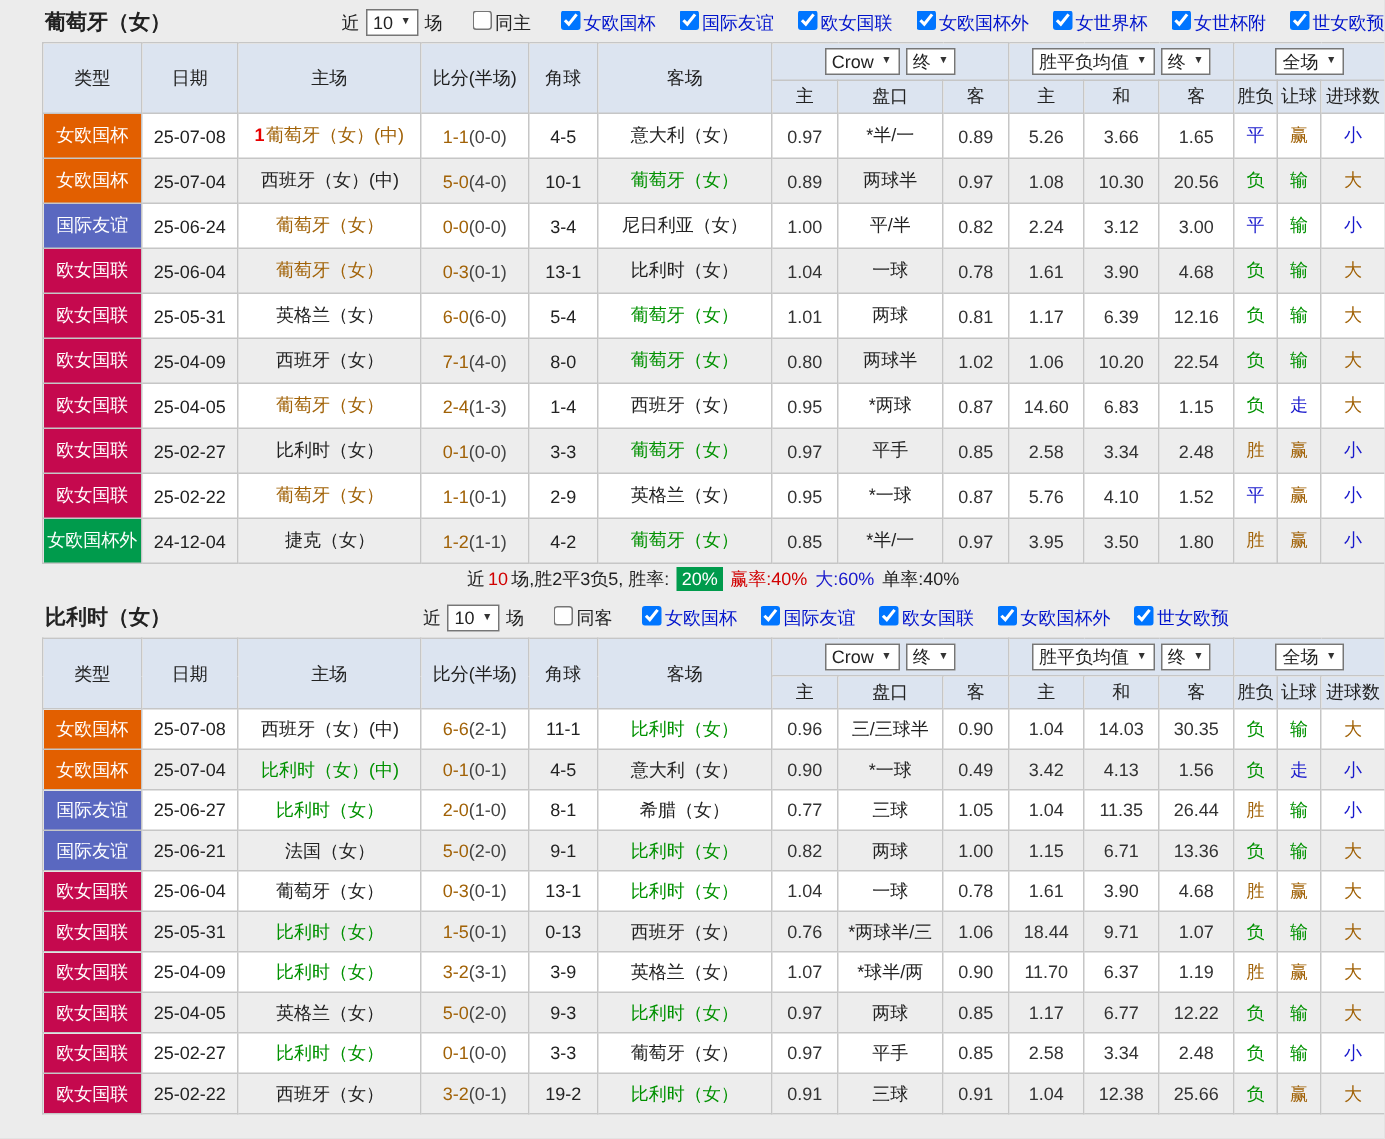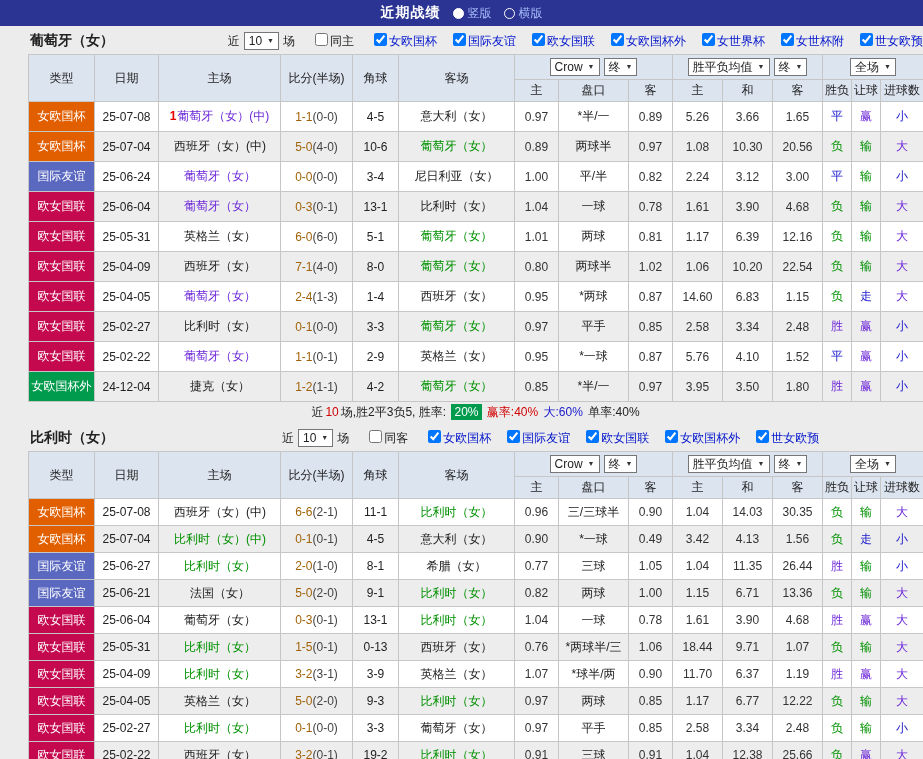--- a/index.html
+++ b/index.html
@@ -34,42 +34,31 @@
   .h1 th{height:25px}
   .h2 th{height:22px}
   .hdr-sels{display:flex;justify-content:center;align-items:center;gap:4px}
   .match-table tbody td{height:30px;background:#fff}
   .match-table.tight tbody td{height:27px}
   .match-table tbody tr:nth-child(even) td{background:#ededed}
   .type-cell{color:#fff;font-size:12px}
   .ft{color:#a16207}
   .ht{color:#444}
   .marker{font-style:normal;color:#e80000;font-weight:bold;margin-right:1px}
-  .red{color:#6d28d9}.green{color:#009100}.blue{color:#1717cc}.black{color:#222}
+  .red{color:#a16207}.green{color:#009100}.blue{color:#1717cc}.black{color:#222}
   .num-cell{color:#333}
   .line-cell{color:#222}
   .summary{width:895px;margin-left:28px;height:21px;line-height:21px;text-align:center;font-size:12px}
   .summary span{margin:0 1px}
 </style>
 </head>
 <body>
 
 <div class="page">
 
-  <div class="topbar">
-    <span class="tb-title">近期战绩</span>
-    <span class="radio-item">
-      <span class="rdot checked"></span>
-      <span class="rlabel">竖版</span>
-    </span>
-    <span class="radio-item">
-      <span class="rdot"></span>
-      <span class="rlabel">横版</span>
-    </span>
-  </div>
 
   <div id="sections-root">
   <div class="section">
     <div class="section-head">
       <span class="team-title">葡萄牙（女）</span>
       <span class="filters">
         <span class="flabel">近</span>
         <span class="sel">
               <span>10</span>
               <span class="arr">▼</span>
@@ -205,21 +194,21 @@
     <td class="res-cell blue">平</td>
     <td class="res-cell red">赢</td>
     <td class="res-cell blue">小</td>
   </tr>
 
   <tr class="match-row">
     <td class="type-cell" style="background: rgb(226, 95, 0);"><span>女欧国杯</span></td>
     <td class="date-cell">25-07-04</td>
     <td class="team-cell"><i class="marker"></i><span class="tname black">西班牙（女）(中)</span></td>
     <td class="score-cell"><span class="ft">5-0</span><span class="ht">(4-0)</span></td>
-    <td class="corner-cell">10-6</td>
+    <td class="corner-cell">10-1</td>
     <td class="team-cell"><span class="tname green">葡萄牙（女）</span></td>
     <td class="num-cell">0.89</td>
     <td class="line-cell">两球半</td>
     <td class="num-cell">0.97</td>
     <td class="num-cell">1.08</td>
     <td class="num-cell">10.30</td>
     <td class="num-cell">20.56</td>
     <td class="res-cell green">负</td>
     <td class="res-cell green">输</td>
     <td class="res-cell red">大</td>
@@ -259,21 +248,21 @@
     <td class="res-cell green">负</td>
     <td class="res-cell green">输</td>
     <td class="res-cell red">大</td>
   </tr>
 
   <tr class="match-row">
     <td class="type-cell" style="background: rgb(197, 9, 78);"><span>欧女国联</span></td>
     <td class="date-cell">25-05-31</td>
     <td class="team-cell"><i class="marker"></i><span class="tname black">英格兰（女）</span></td>
     <td class="score-cell"><span class="ft">6-0</span><span class="ht">(6-0)</span></td>
-    <td class="corner-cell">5-1</td>
+    <td class="corner-cell">5-4</td>
     <td class="team-cell"><span class="tname green">葡萄牙（女）</span></td>
     <td class="num-cell">1.01</td>
     <td class="line-cell">两球</td>
     <td class="num-cell">0.81</td>
     <td class="num-cell">1.17</td>
     <td class="num-cell">6.39</td>
     <td class="num-cell">12.16</td>
     <td class="res-cell green">负</td>
     <td class="res-cell green">输</td>
     <td class="res-cell red">大</td>

